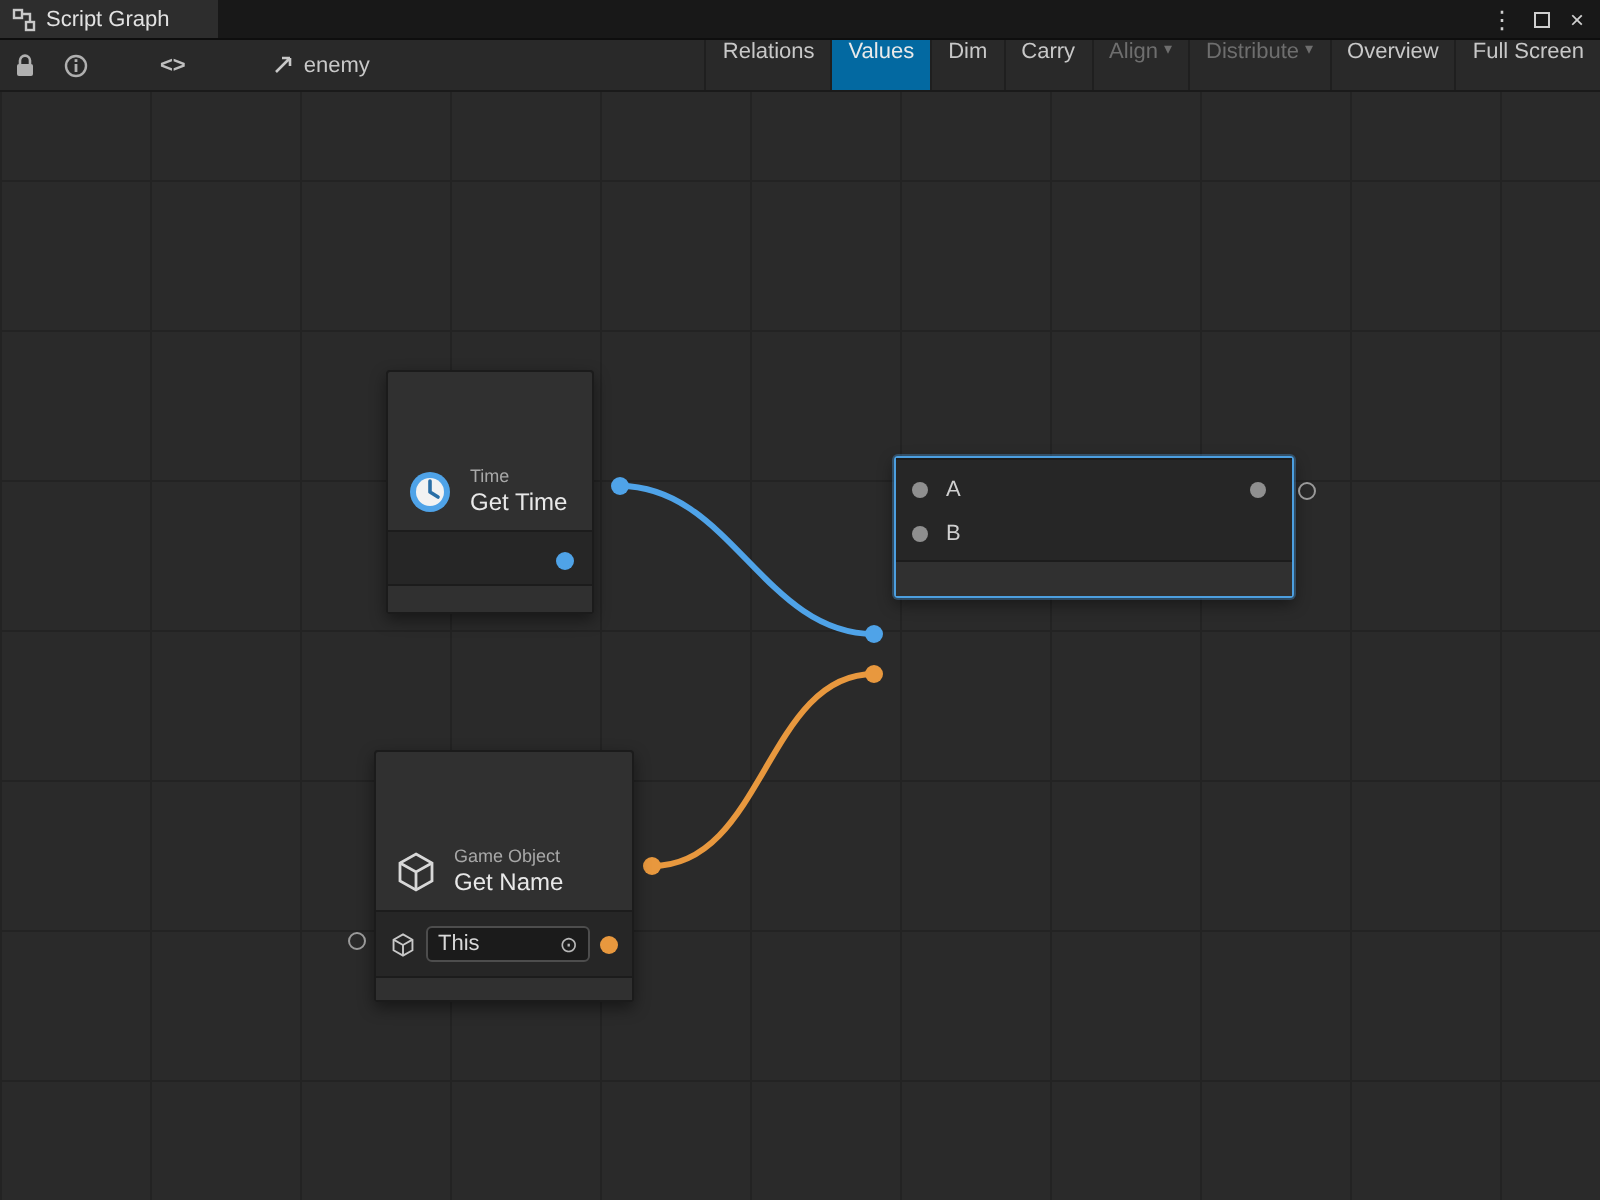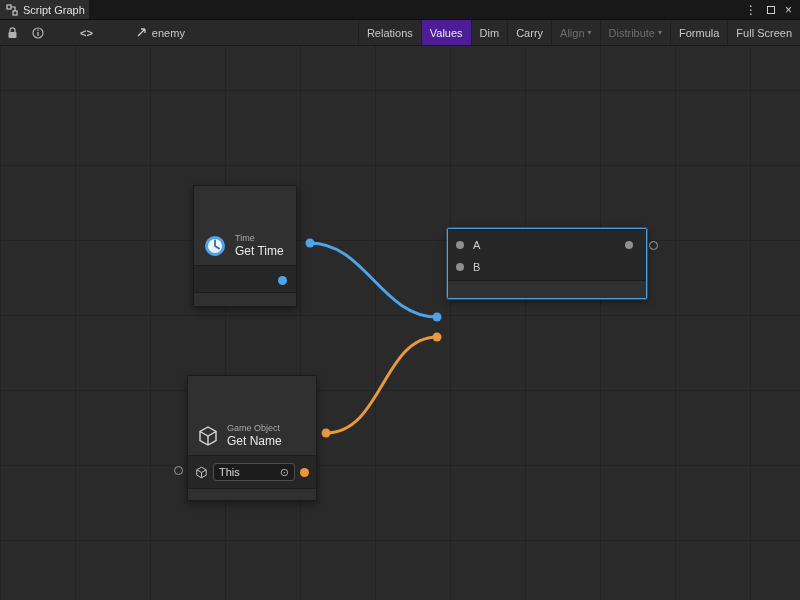--- a/index.html
+++ b/index.html
@@ -3,41 +3,41 @@
 <meta charset="utf-8">
 <style>
   * { margin:0; padding:0; box-sizing:border-box; }
   html,body { width:800px; height:600px; background:#191919; overflow:hidden;
     font-family:"Liberation Sans","DejaVu Sans",sans-serif; }
   .window { position:relative; width:800px; height:600px; display:flex; flex-direction:column; }
 
   
   .titlebar { height:20px; background:#181818; display:flex; align-items:stretch;
     border-bottom:1px solid #0e0e0e; flex:0 0 auto; }
-  .tab { display:flex; align-items:center; gap:5px; padding:0 4px 0 6px; background:#2d2d2d;
+  .tab { display:flex; align-items:center; gap:5px; padding:0 24px 0 6px; background:#2d2d2d;
     color:#e2e2e2; font-size:11px; }
   .titlebar-spacer { flex:1; }
   .win-controls { display:flex; align-items:center; gap:10px; padding-right:8px; color:#cfcfcf; }
   .win-glyph { font-size:12px; line-height:1; cursor:default; }
   .maximize-box { width:8px; height:8px; border:1px solid #cfcfcf; display:inline-block; }
 
   
   .toolbar { height:26px; background:#292929; border-bottom:1px solid #1a1a1a;
     display:flex; align-items:stretch; color:#c8c8c8; font-size:11px; flex:0 0 auto; }
   .tb-icon { display:flex; align-items:center; justify-content:center; padding:0 7px; }
   .crumb { display:flex; align-items:center; gap:5px; padding:0 10px; margin-left:26px; }
   .zoom-wrap { display:flex; align-items:center; gap:7px; margin-left:18px; }
   .slider { position:relative; width:88px; height:100%; }
   .slider-track { position:absolute; left:0; right:0; top:12px; height:2px; background:#5a5a5a; }
   .slider-handle { position:absolute; top:8px; left:76px; width:10px; height:10px; border-radius:50%;
     background:#333; border:1px solid #8a8a8a; }
   .tb-buttons { margin-left:auto; display:flex; align-items:stretch; }
-  .tb-btn { display:flex; align-items:center; gap:3px; padding:0 8px; border-left:1px solid #1f1f1f;
+  .tb-btn { display:flex; align-items:flex-start; gap:3px; padding:0 8px; border-left:1px solid #1f1f1f;
     color:#c8c8c8; cursor:default; white-space:nowrap; }
-  .tb-btn.active { background:#4c1d95; color:#eaeaea; }
+  .tb-btn.active { background:#0369a1; color:#eaeaea; }
   .tb-btn.disabled { color:#6e6e6e; }
   .caret { font-size:8px; }
 
   
   .canvas { position:relative; flex:1; overflow:hidden; background-color:#2a2a2a;
     background-image:
       linear-gradient(#232323 1px, transparent 1px),
       linear-gradient(90deg, #232323 1px, transparent 1px);
     background-size:75px 75px; background-position:0px 44px; }
   .wires { position:absolute; left:0; top:0; width:100%; height:100%; pointer-events:none; }
@@ -152,21 +152,21 @@
       </div>
       <div class="tb-btn disabled">
         <span>Align</span>
         <span class="caret">▾</span>
       </div>
       <div class="tb-btn disabled">
         <span>Distribute</span>
         <span class="caret">▾</span>
       </div>
       <div class="tb-btn">
-        <span>Formula</span>
+        <span>Overview</span>
       </div>
       <div class="tb-btn">
         <span>Full Screen</span>
       </div>
     </div>
   </div>
 
   <div class="canvas">
 
     <svg class="wires" viewBox="0 0 800 554">

